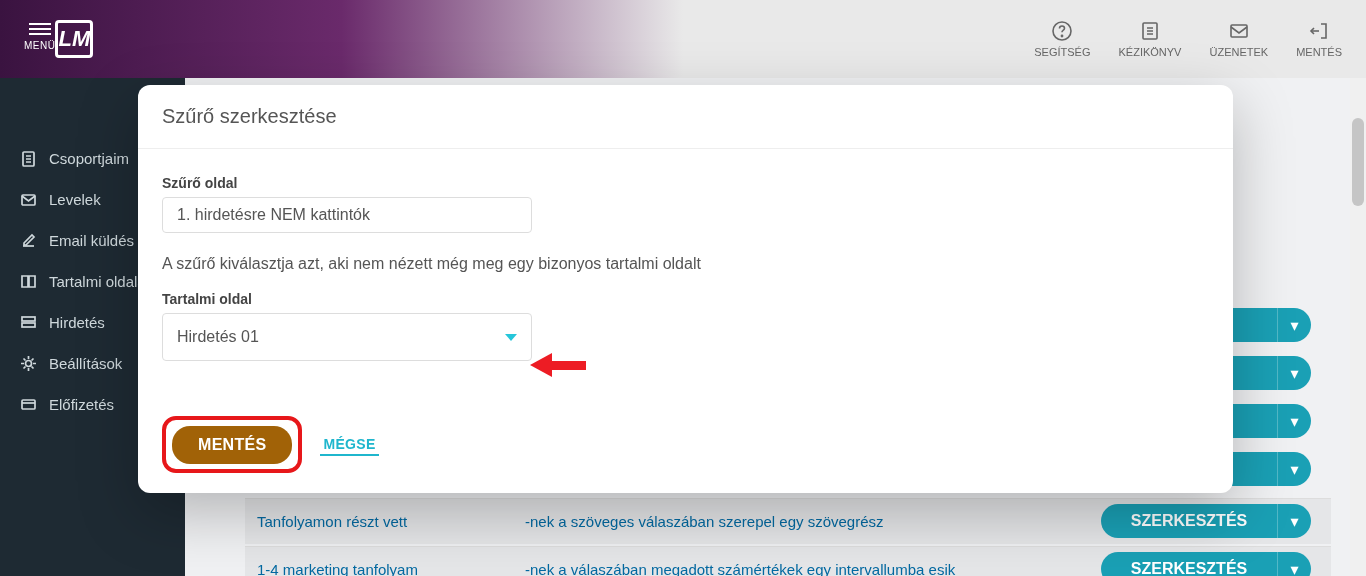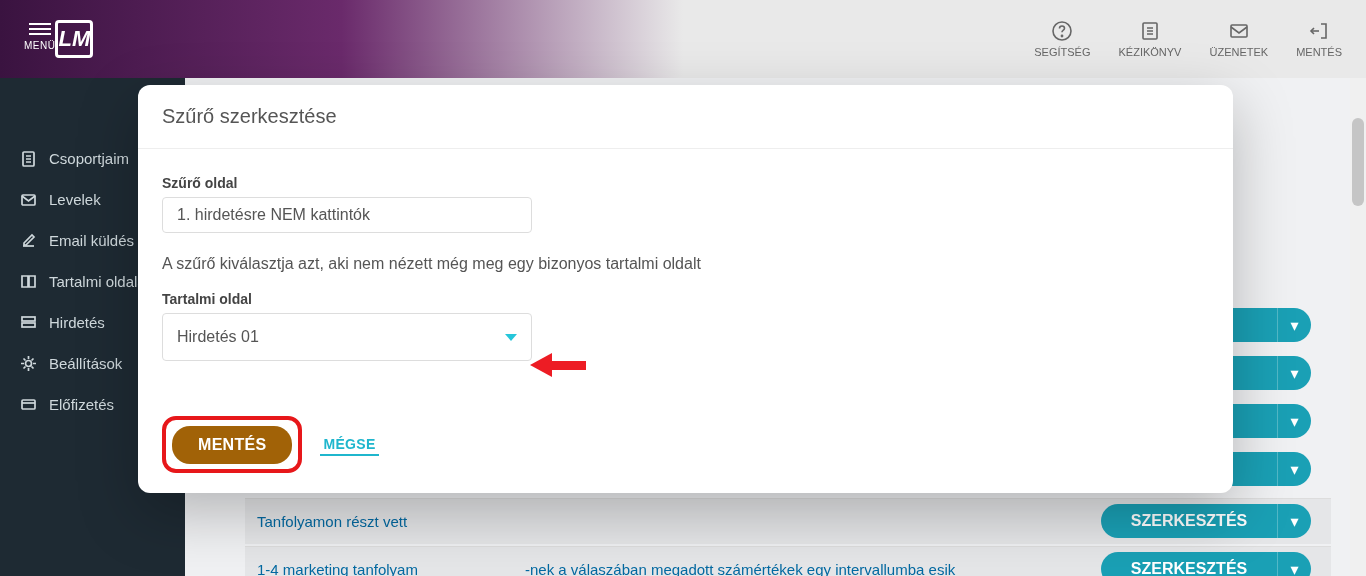--- a/index.html
+++ b/index.html
@@ -236,20 +236,21 @@
     <div class="bg-btn" style="top:326px;">
       <div class="lbl"></div>
       <div class="chev">▾</div>
     </div>
     <div class="bg-btn" style="top:374px;">
       <div class="lbl"></div>
       <div class="chev">▾</div>
     </div>
     <div class="bg-row" style="top:420px;">
       <span>Tanfolyamon részt vett</span>
+      <span class="c2">-nek a szöveges válaszában szerepel egy szövegrész</span>
     </div>
     <div class="bg-btn" style="top:426px;">
       <div class="lbl">SZERKESZTÉS</div>
       <div class="chev">▾</div>
     </div>
     <div class="bg-row" style="top:468px;">
       <span>1-4 marketing tanfolyam</span>
       <span class="c2">-nek a válaszában megadott számértékek egy intervallumba esik</span>
     </div>
     <div class="bg-btn" style="top:474px;">

